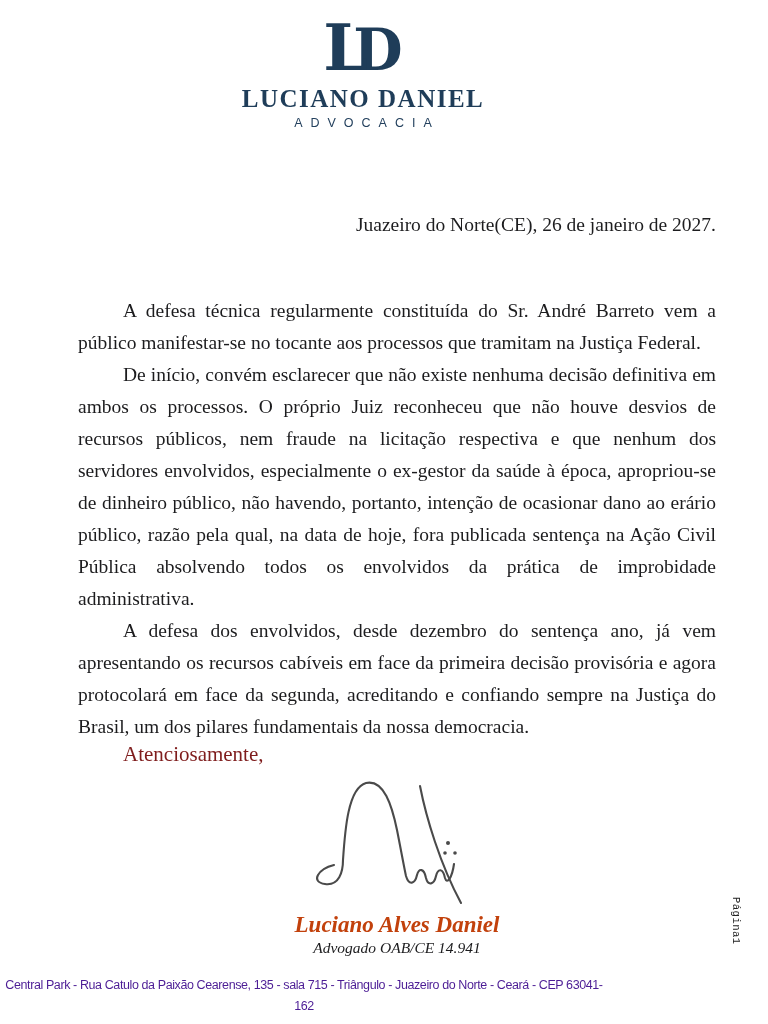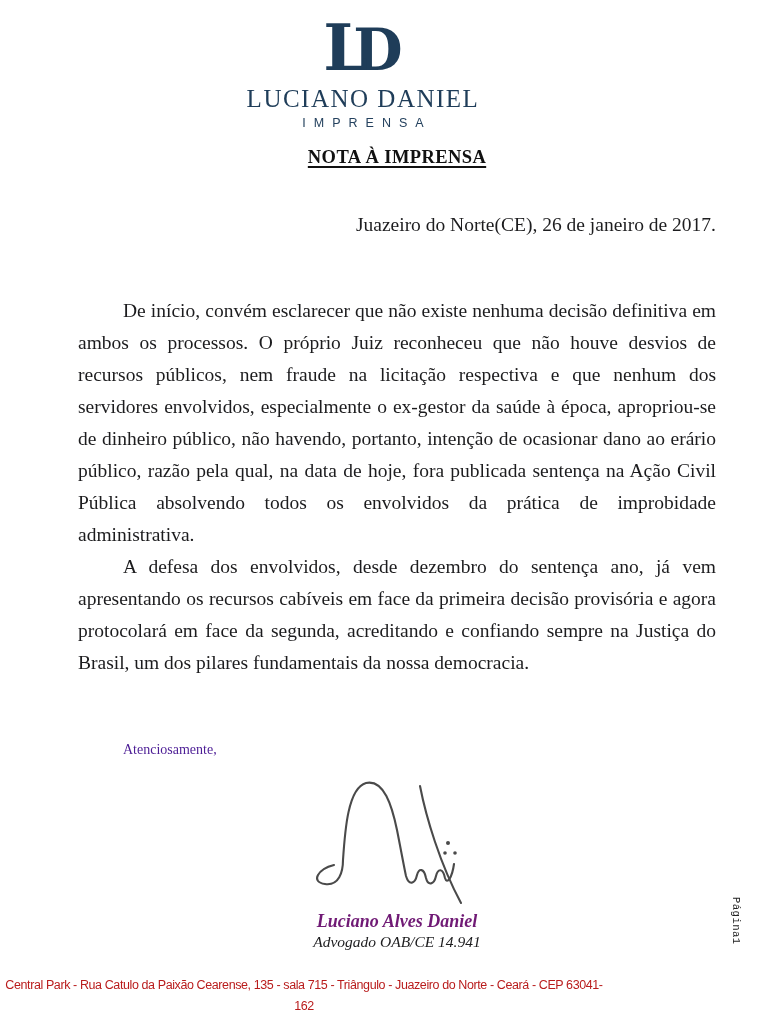--- a/index.html
+++ b/index.html
@@ -9,67 +9,65 @@
   }
   
   .brand{position:absolute;top:16px;left:0;width:726px;text-align:center;color:#1f3d59;}
   .monogram{position:relative;display:flex;justify-content:center;align-items:baseline;height:62px;
     font-family:"DejaVu Serif","Liberation Serif",serif;font-weight:700;color:#1f3d59;line-height:1;}
   .monogram .letter-l{font-size:64px;position:relative;z-index:2;}
   .monogram .letter-d{font-size:57px;margin-left:-15px;position:relative;z-index:1;}
   .monogram::after{content:"";position:absolute;left:50%;top:0;width:120px;height:66px;margin-left:-60px;
     background:repeating-linear-gradient(to bottom,transparent 0 3px,rgba(255,255,255,0.65) 3px 4px);
     pointer-events:none;}
-  .brand-name{margin-top:8px;font-weight:400;font-size:25px;letter-spacing:1.5px;line-height:1;}
+  .brand-name{margin-top:8px;font-weight:700;font-size:25px;letter-spacing:1.5px;line-height:1;}
   .brand-sub{margin-top:6px;font-family:"Liberation Sans",sans-serif;font-size:12.5px;
     letter-spacing:8px;padding-left:8px;line-height:1;color:#24415e;}
   
   .doc-title{position:absolute;top:147px;left:78px;width:638px;text-align:center;
     font-weight:700;font-size:18.5px;letter-spacing:0.4px;color:#111;}
   .doc-title span{text-decoration:underline;text-decoration-thickness:2px;text-underline-offset:3px;}
   .dateline{position:absolute;top:214px;left:78px;width:638px;text-align:right;
     font-size:19.5px;color:#1d1d1f;}
   .body-copy{position:absolute;top:295px;left:78px;width:638px;
     font-size:19.5px;line-height:32px;text-align:justify;color:#1c1c1e;}
   .body-copy p{margin:0;text-indent:45px;}
-  .closing{position:absolute;top:742px;left:123px;font-size:14px;color:#4c1d95;}
+  .closing{position:absolute;top:742px;left:123px;font-size:21px;color:#7f1d1d;}
   
   .signature{position:absolute;top:772px;left:298px;width:175px;height:140px;}
   .signer-block{position:absolute;top:911px;left:78px;width:638px;text-align:center;line-height:1.2;}
-  .signer-name{font-weight:700;font-style:italic;font-size:18px;color:#701a75;font-family:Liberation Serif, serif;}
+  .signer-name{font-weight:700;font-style:italic;font-size:23px;color:#c2410c;font-family:Liberation Serif, serif;}
   .signer-title{font-style:italic;font-size:15.5px;margin-top:0;color:#1c1c1e;}
   
   .page-label{position:absolute;top:897px;right:26px;writing-mode:vertical-rl;
     font-family:"Liberation Mono",monospace;font-size:10.5px;letter-spacing:0.5px;color:#222;}
   
   .footer{position:absolute;top:975px;left:0;width:608px;text-align:center;
     font-family:"Liberation Sans",sans-serif;font-size:12.5px;letter-spacing:-0.4px;
-    line-height:21px;color:#b91c1c;}
+    line-height:21px;color:#4c1d95;}
 </style>
 </head>
 <body>
 
 <div class="page">
 
   <div class="brand">
     <div class="monogram">
       <span class="letter-l">L</span>
         <span class="letter-d">D</span>
     </div>
     <div class="brand-name">LUCIANO DANIEL</div>
-    <div class="brand-sub">IMPRENSA</div>
+    <div class="brand-sub">ADVOCACIA</div>
   </div>
 
-  <div class="doc-title">
-    <span>NOTA À IMPRENSA</span>
-  </div>
 
-  <div class="dateline">Juazeiro do Norte(CE), 26 de janeiro de 2017.</div>
+  <div class="dateline">Juazeiro do Norte(CE), 26 de janeiro de 2027.</div>
 
   <div class="body-copy">
+    <p>A defesa técnica regularmente constituída do Sr. André Barreto vem a público manifestar-se no tocante aos processos que tramitam na Justiça Federal.</p>
     <p>De início, convém esclarecer que não existe nenhuma decisão definitiva em ambos os processos. O próprio Juiz reconheceu que não houve desvios de recursos públicos, nem fraude na licitação respectiva e que nenhum dos servidores envolvidos, especialmente o ex-gestor da saúde à época, apropriou-se de dinheiro público, não havendo, portanto, intenção de ocasionar dano ao erário público, razão pela qual, na data de hoje, fora publicada sentença na Ação Civil Pública absolvendo todos os envolvidos da prática de improbidade administrativa.</p>
     <p>A defesa dos envolvidos, desde dezembro do sentença ano, já vem apresentando os recursos cabíveis em face da primeira decisão provisória e agora protocolará em face da segunda, acreditando e confiando sempre na Justiça do Brasil, um dos pilares fundamentais da nossa democracia.</p>
   </div>
 
   <div class="closing">Atenciosamente,</div>
 
   <svg class="signature" viewBox="0 0 175 140" fill="none" xmlns="http://www.w3.org/2000/svg">
     <path d="M 36 93
          C 20 97 12 110 27 112
          C 41 114 45 100 45 88

